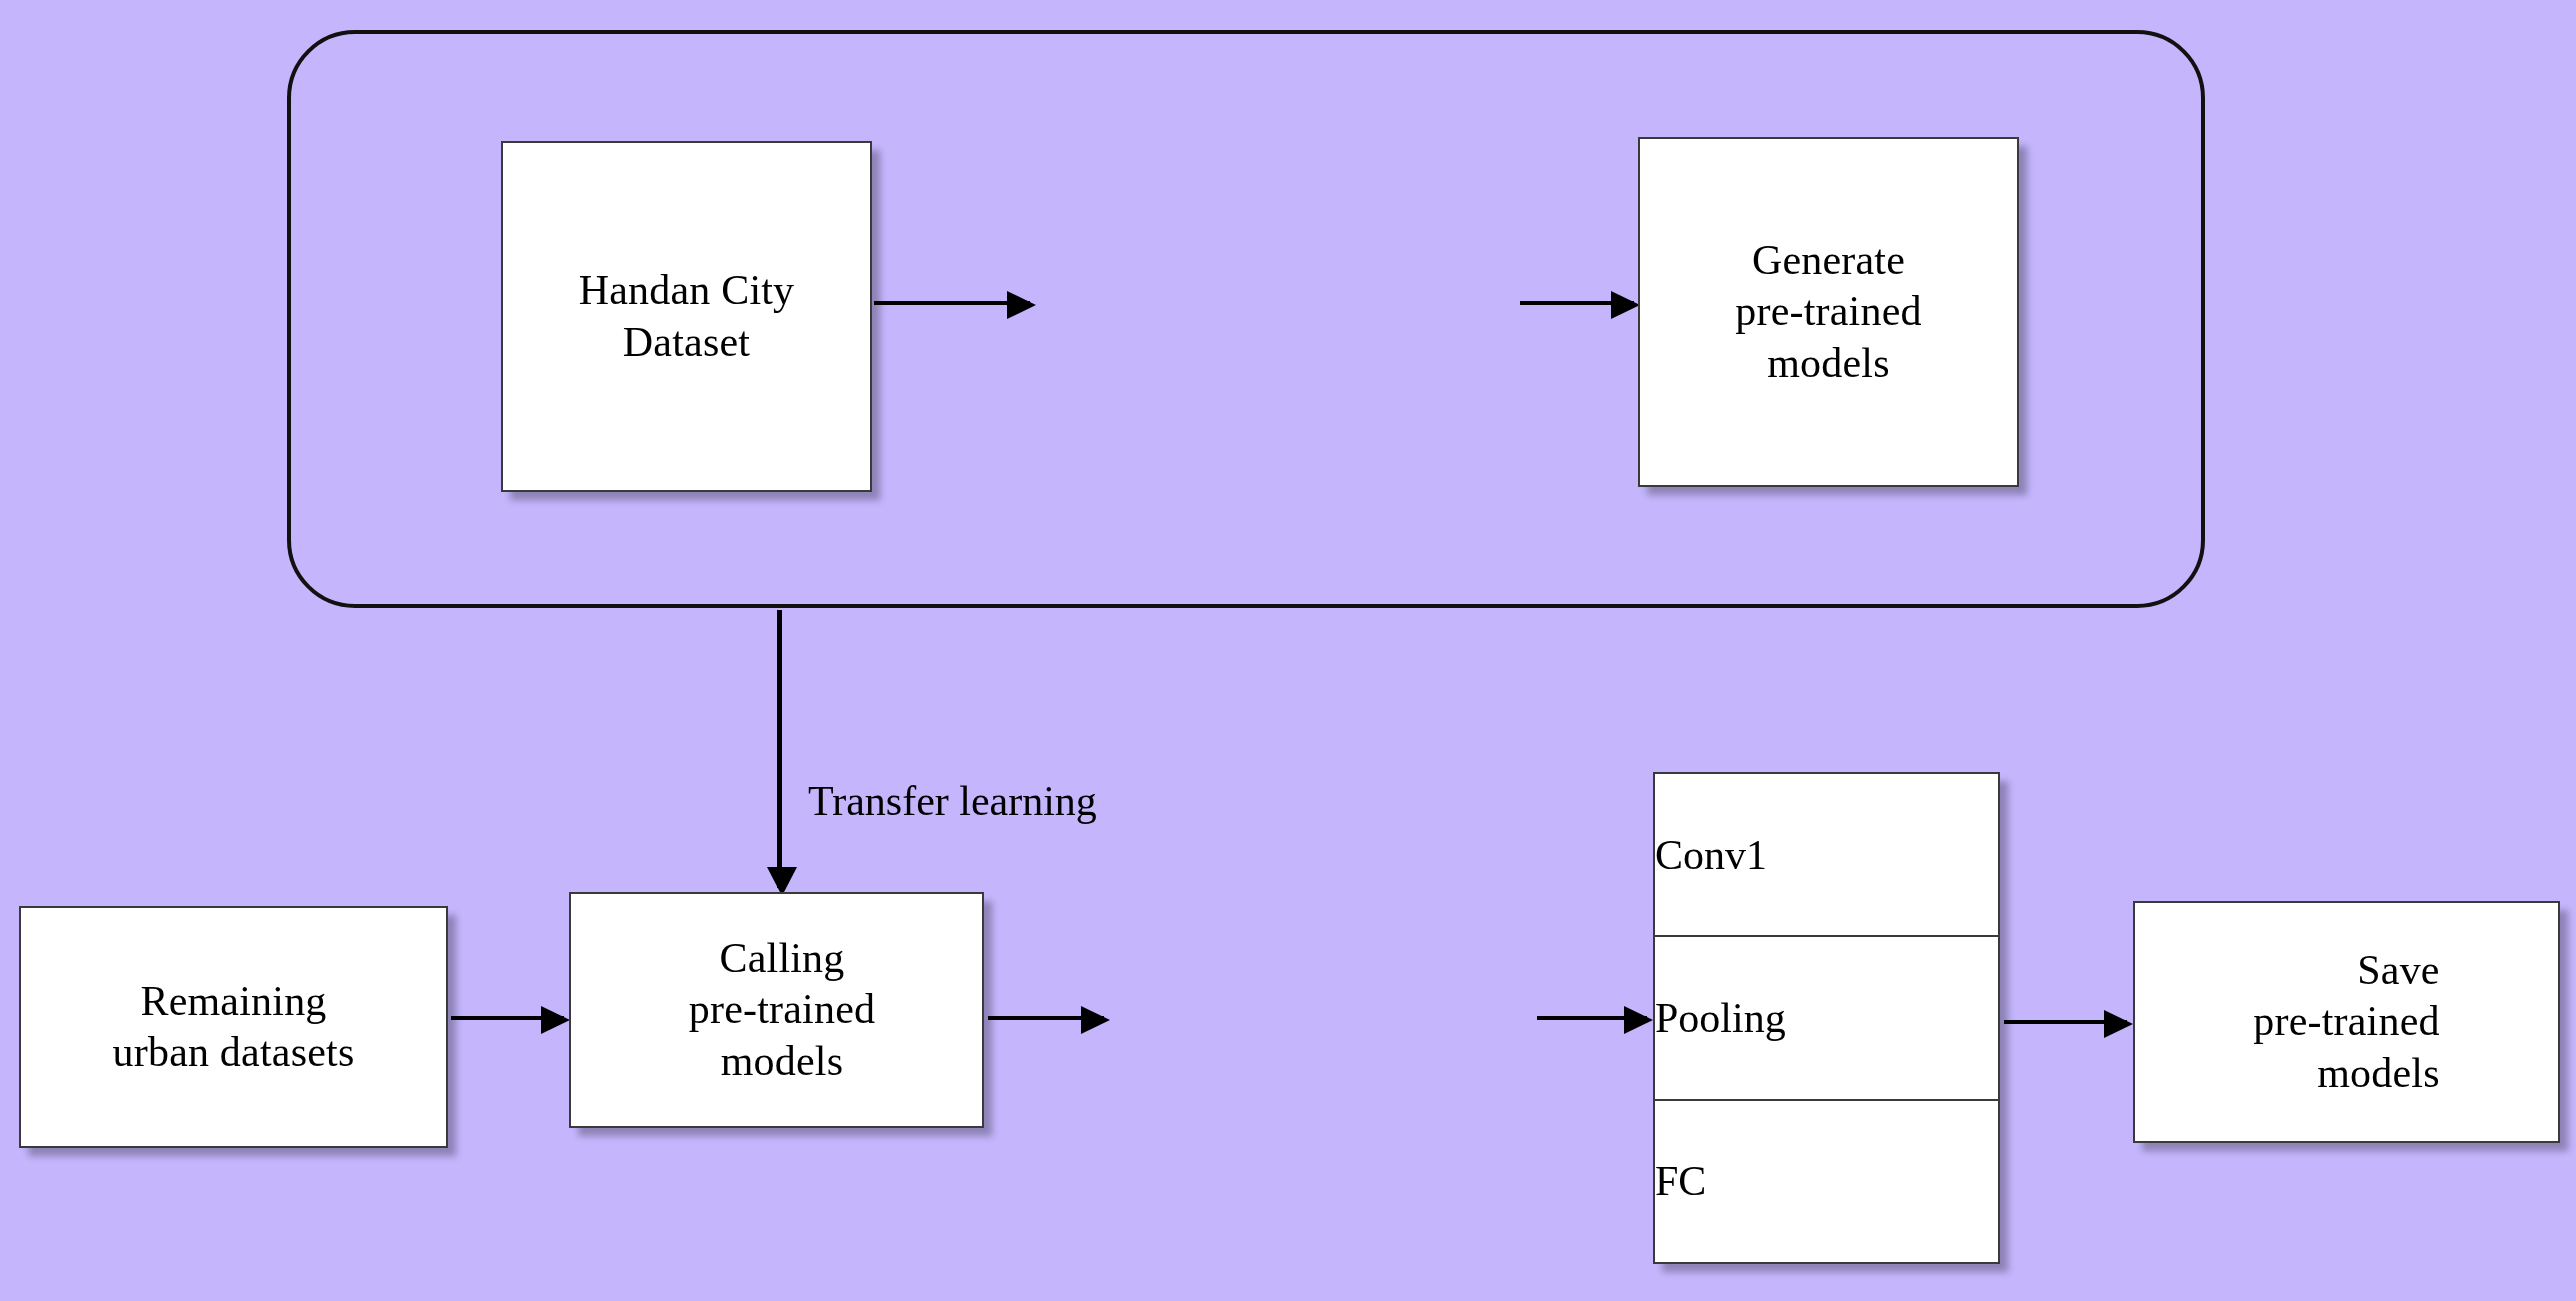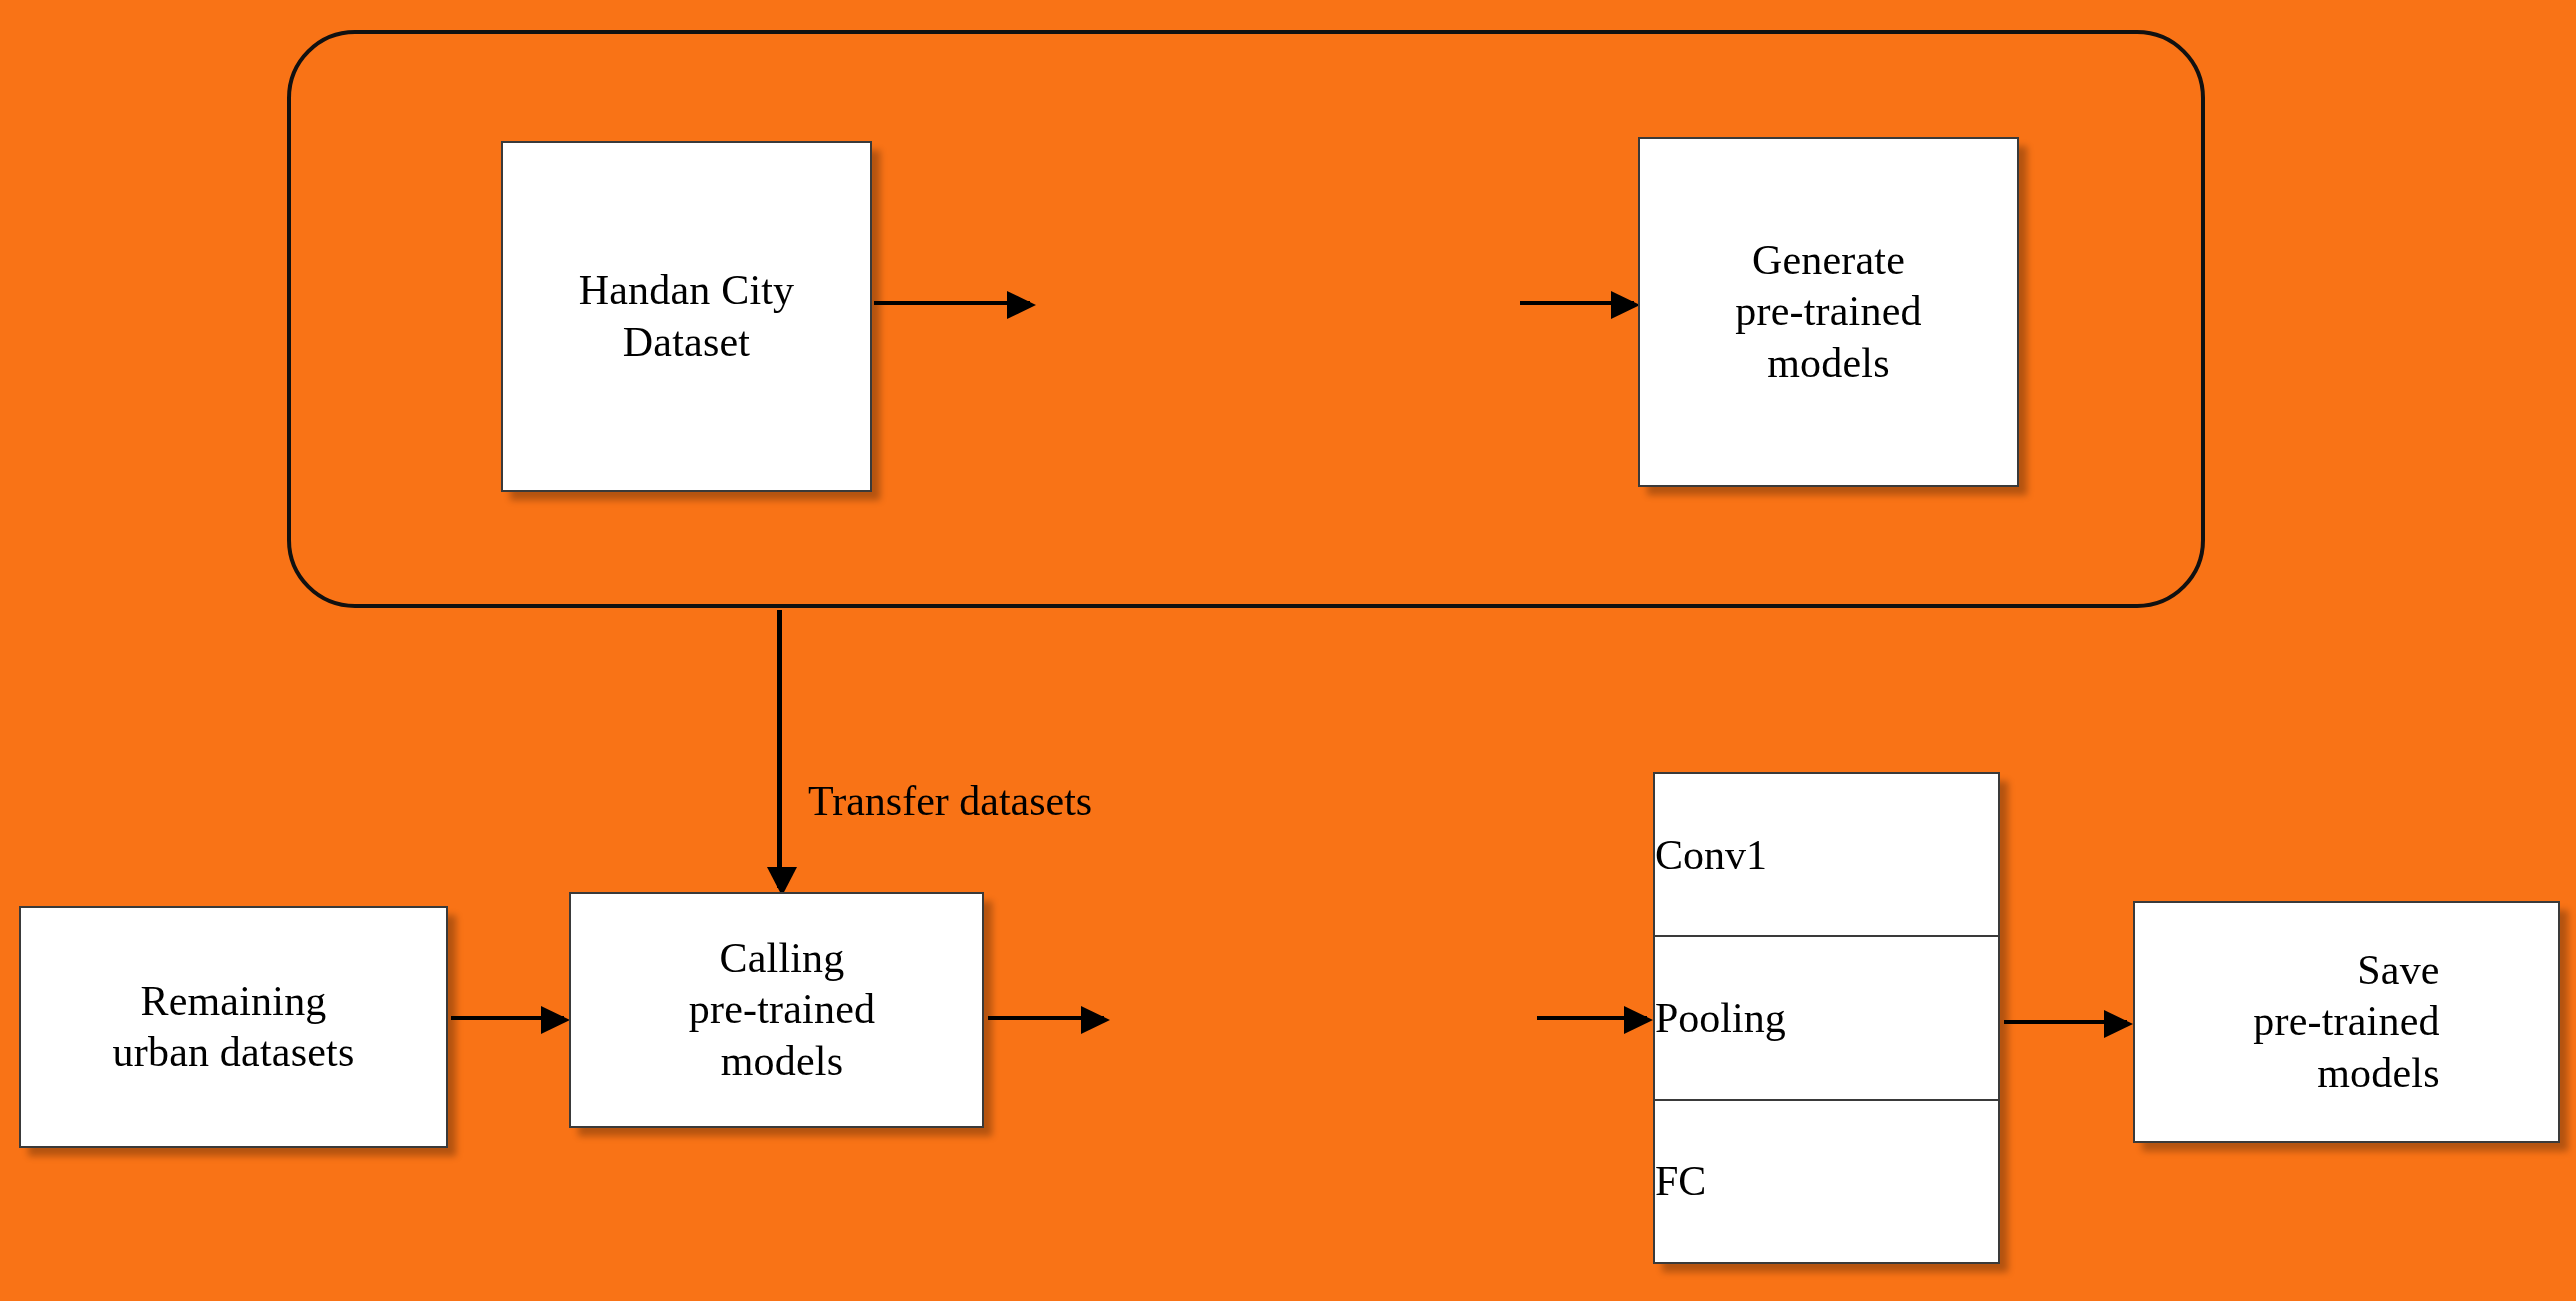--- a/index.html
+++ b/index.html
@@ -4,21 +4,21 @@
 <style>
   html, body {
     margin: 0;
     padding: 0;
     background: #ffffff;
   }
   #canvas {
     position: relative;
     width: 2576px;
     height: 1301px;
-    background: #f97316;
+    background: #c4b5fd;
     font-family: "Liberation Serif", "DejaVu Serif", serif;
     color: #000000;
     overflow: hidden;
   }
 
   
   .phase-container {
     position: absolute;
     left: 287px;
     top: 30px;
@@ -155,21 +155,21 @@
 
   <div class="h-arrow" id="arrow-training-generate"></div>
 
   <div class="box" id="box-generate">
     <span class="label">Generate
 pre-trained
 models</span>
   </div>
 
   <div class="v-arrow" id="arrow-transfer"></div>
-  <div id="transfer-label">Transfer datasets</div>
+  <div id="transfer-label">Transfer learning</div>
 
   <div class="box" id="box-remaining">
     <span class="label">Remaining
 urban datasets</span>
   </div>
 
   <div class="h-arrow" id="arrow-remaining-calling"></div>
 
   <div class="box" id="box-calling">
     <span class="label">Calling

